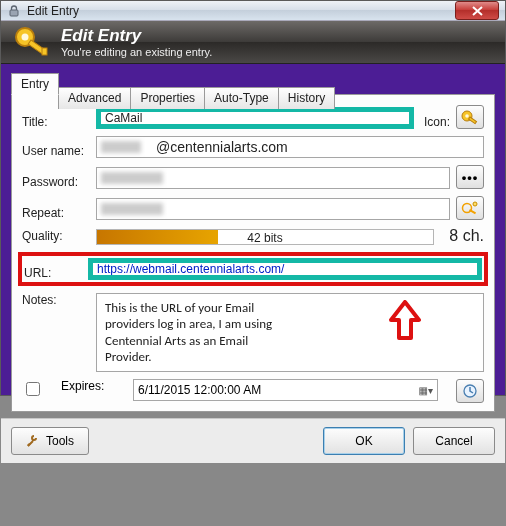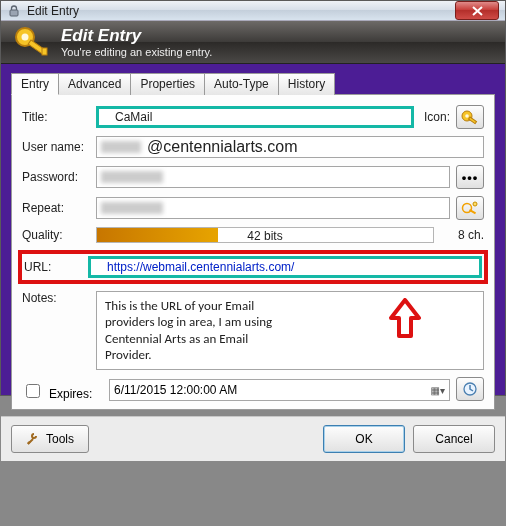--- a/index.html
+++ b/index.html
@@ -83,53 +83,53 @@
   }
   .tab {
     border: 1px solid #9a9a9a;
     background: linear-gradient(to bottom,#fefefe,#e6e6e6);
     padding: 3px 9px;
     font-size: 12px;
     color: #222;
     margin-right: -1px;
     border-bottom: none;
     position: relative;
-    top: 1px;
+    top: 15px;
   }
   .tab.active {
     background: #fdfdfd;
     border-bottom: 1px solid #fdfdfd;
     top: 1px;
     z-index: 3;
   }
   .tab-panel {
     border: 1px solid #9a9a9a;
     background: #fdfdfd;
     flex: 1;
     padding: 10px 10px 8px 10px;
     display: flex;
     flex-direction: column;
     gap: 7px;
   }
   .row {
     display: flex;
-    align-items: center;
+    align-items: flex-end;
     gap: 6px;
   }
   .lbl {
     width: 68px;
     color: #222;
     font-size: 12px;
   }
   .textbox {
     flex: 1;
     height: 22px;
-    border: 3px solid #14b8a6;
+    border: 5px solid #14b8a6;
     background: #fff;
-    padding: 2px 16px;
+    padding: 2px 4px;
     font-size: 12px;
     font-family: inherit;
     color: #222;
   }
   .icon-btn {
     width: 28px; height: 24px;
     border: 1px solid #8a8a8a;
     background: linear-gradient(to bottom,#fdfdfd,#e0e0e0);
     border-radius: 3px;
     display:flex; align-items:center; justify-content:center;
@@ -153,21 +153,21 @@
     align-items:stretch;
   }
   .quality-fill {
     background: linear-gradient(to right,#c77600,#e7a400);
     width: 36%;
   }
   .quality-text {
     position:absolute; left:0; right:0; text-align:center;
     font-size:12px; color:#222; line-height:16px;
   }
-  .ch-text { width:44px; text-align:right; font-size:12px; color:#222; }
+  .ch-text { width:44px; text-align:right; font-size:16px; color:#222; }
   .url-outline {
     border: 4px solid #d11;
     padding: 2px;
     margin: 0 -4px;
   }
   .url-outline .textbox { color:#0020c8; }
   .notes-area {
     flex:1;
     border:1px solid #a6a6a6;
     background:#fff;
@@ -182,21 +182,21 @@
     position:absolute;
     right: 60px;
     top: 6px;
     color:#d11;
     font-size: 36px;
     font-weight: bold;
     line-height: 1;
     pointer-events:none;
   }
   .expires-row {
-    display:flex; align-items:flex-end; gap:6px;
+    display:flex; align-items:flex-start; gap:18px;
   }
   .chk {
     width:14px; height:14px;
   }
   .date-field {
     flex:1; height:22px; border:1px solid #a6a6a6; background:#fff;
     display:flex; align-items:center; padding:4px 4px; font-size:12px;
     justify-content:space-between;
   }
   .dd-icon { font-size:10px; color:#555; }
@@ -280,21 +280,21 @@
               <circle cx="6" cy="7" r="1.8" fill="#fff8dd"></circle>
               <rect x="9" y="8" width="8" height="2.5" fill="#f6c427" stroke="#b87e0e" transform="rotate(35 9 8)"></rect>
             </svg>
         </div>
       </div>
 
       <div class="row">
         <div class="lbl">User name:</div>
         <div class="pwfield">
           <div class="pwblur" style="width:40px"></div>
-          <span style="font-size:16px;color:#222;margin-left:6px">@centennialarts.com</span>
+          <span style="font-size:14px;color:#222;margin-left:15px">@centennialarts.com</span>
         </div>
       </div>
 
       <div class="row">
         <div class="lbl">Password:</div>
         <div class="pwfield">
           <div class="pwblur"></div>
         </div>
         <div class="icon-btn">
           <span style="font-size:13px;letter-spacing:1px;font-weight:bold">•••</span>

